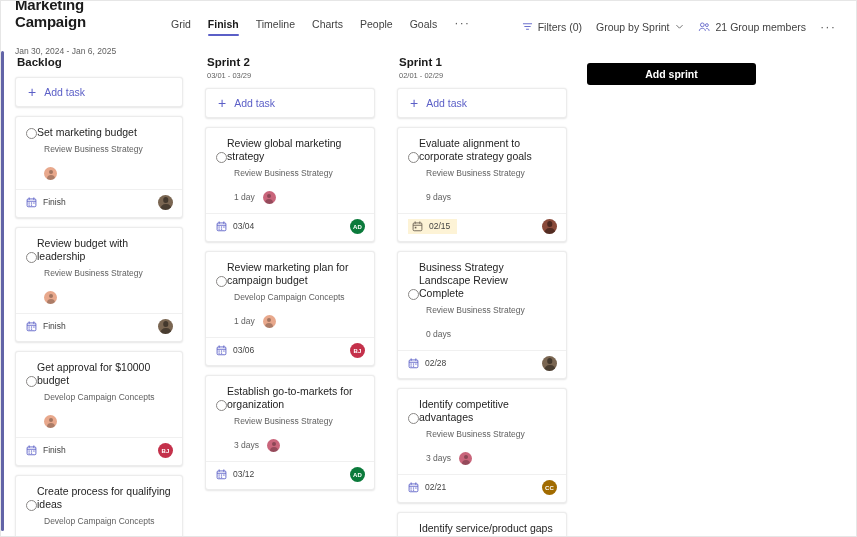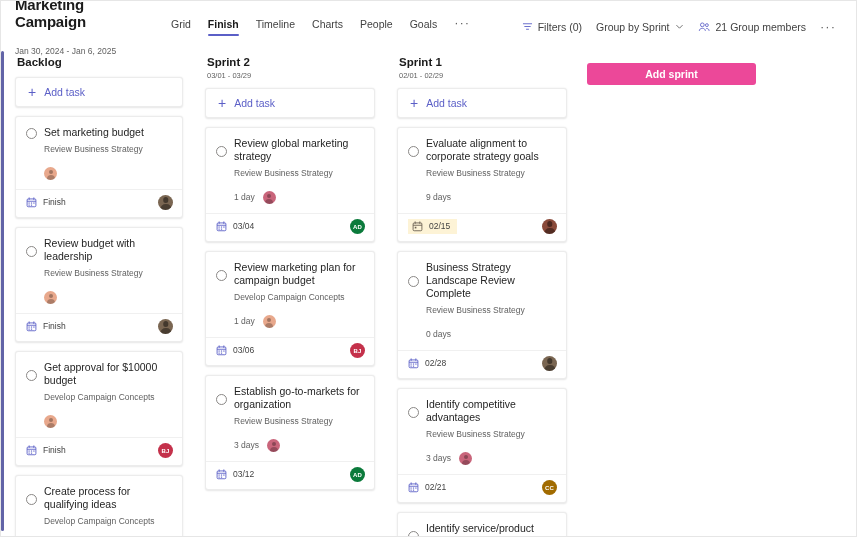--- a/index.html
+++ b/index.html
@@ -89,21 +89,21 @@
   }
   .add-task {
     display: flex; align-items: center; gap: 8px;
     padding: 8px 12px;
     font-size: 10.5px; color: #5b5fc7; cursor: pointer;
   }
   .plus { font-size: 14px; line-height: 12px; color: #5b5fc7; font-weight: 300; }
 
   .task { cursor: pointer; }
   .task-body { padding: 9px 11px 8px 10px; }
-  .task-top { display: flex; align-items: center; gap: 7px; }
+  .task-top { display: flex; align-items: flex-end; }
   .checkcircle {
     width: 11px; height: 11px; border: 1.2px solid #8a8886; border-radius: 50%;
     flex: none; margin-top: 2px; background: #fff;
   }
   .task-title { font-size: 10.5px; line-height: 13px; color: #242424; }
   .task-sub {
     font-size: 8.5px; color: #616161; margin: 5px 0 0 18px; line-height: 11px;
   }
   .task-meta {
     display: flex; align-items: center; gap: 8px;
@@ -156,21 +156,21 @@
     content: ""; position: absolute; left: 50%; bottom: -1px;
     transform: translateX(-50%);
     width: 11px; height: 7px; border-radius: 5px 5px 0 0;
     background: rgba(0,0,0,0.40);
   }
 
   
   .right-panel { flex: 1; padding: 12px 0 0 8px; }
   .add-sprint {
     width: 169px; height: 22px; margin-left: 2px;
-    background: #ec4899; color: #fff;
+    background: #000000; color: #fff;
     border: none; border-radius: 3px;
     font-size: 10.5px; font-weight: bold;
     font-family: "Liberation Sans", sans-serif;
     cursor: pointer;
     display: flex; align-items: center; justify-content: center;
   }
 
   
   .col-scroll {
     position: absolute; left: 0px; top: 0px; width: 3px; height: 480px;

